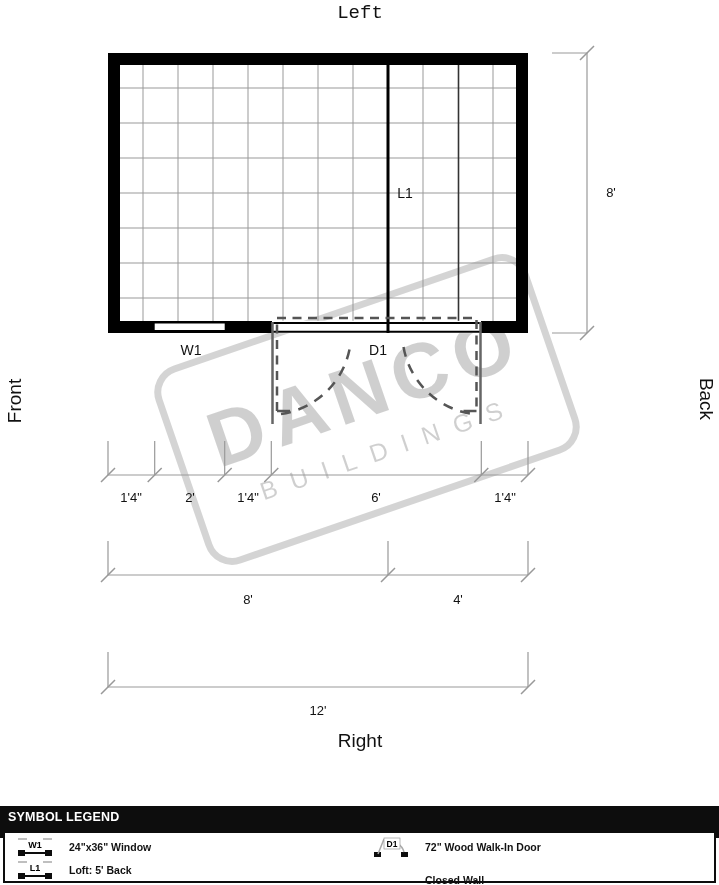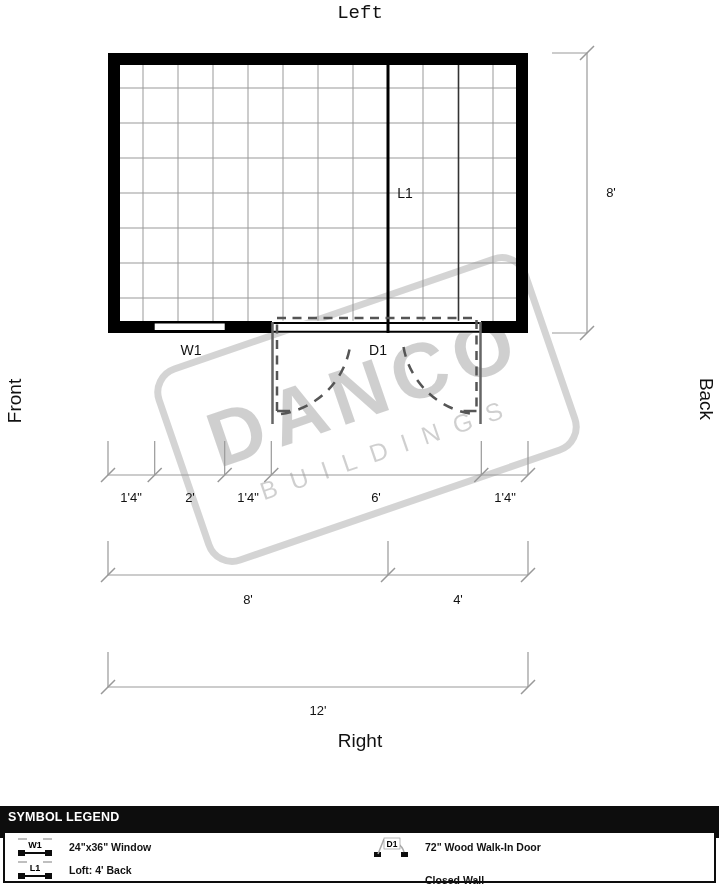--- a/index.html
+++ b/index.html
@@ -157,21 +157,21 @@
     </div>
 
     <div class="legend-item" style="left:12px; top:26px;">
       <svg class="sym" width="36" height="20" viewBox="0 0 36 20">
         <path d="M1 2H10M26 2H35" stroke="#aaa" stroke-width="1.5" fill="none"></path>
         <text x="18" y="11" text-anchor="middle" font-size="9" font-weight="bold" font-family="Liberation Sans, sans-serif">L1</text>
         <line x1="1" y1="16" x2="35" y2="16" stroke="#0d0d0d" stroke-width="2"></line>
         <rect x="1" y="13" width="7" height="6" fill="#0d0d0d"></rect>
         <rect x="28" y="13" width="7" height="6" fill="#0d0d0d"></rect>
       </svg>
-      <span class="txt">Loft: 4' Back</span>
+      <span class="txt">Loft: 5' Back</span>
     </div>
 
     <div class="legend-item" style="left:368px; top:36px;">
       <span class="sym"><span class="wall-sym"></span></span>
       <span class="txt">Closed Wall</span>
     </div>
 
   </div>
 </div>
 

